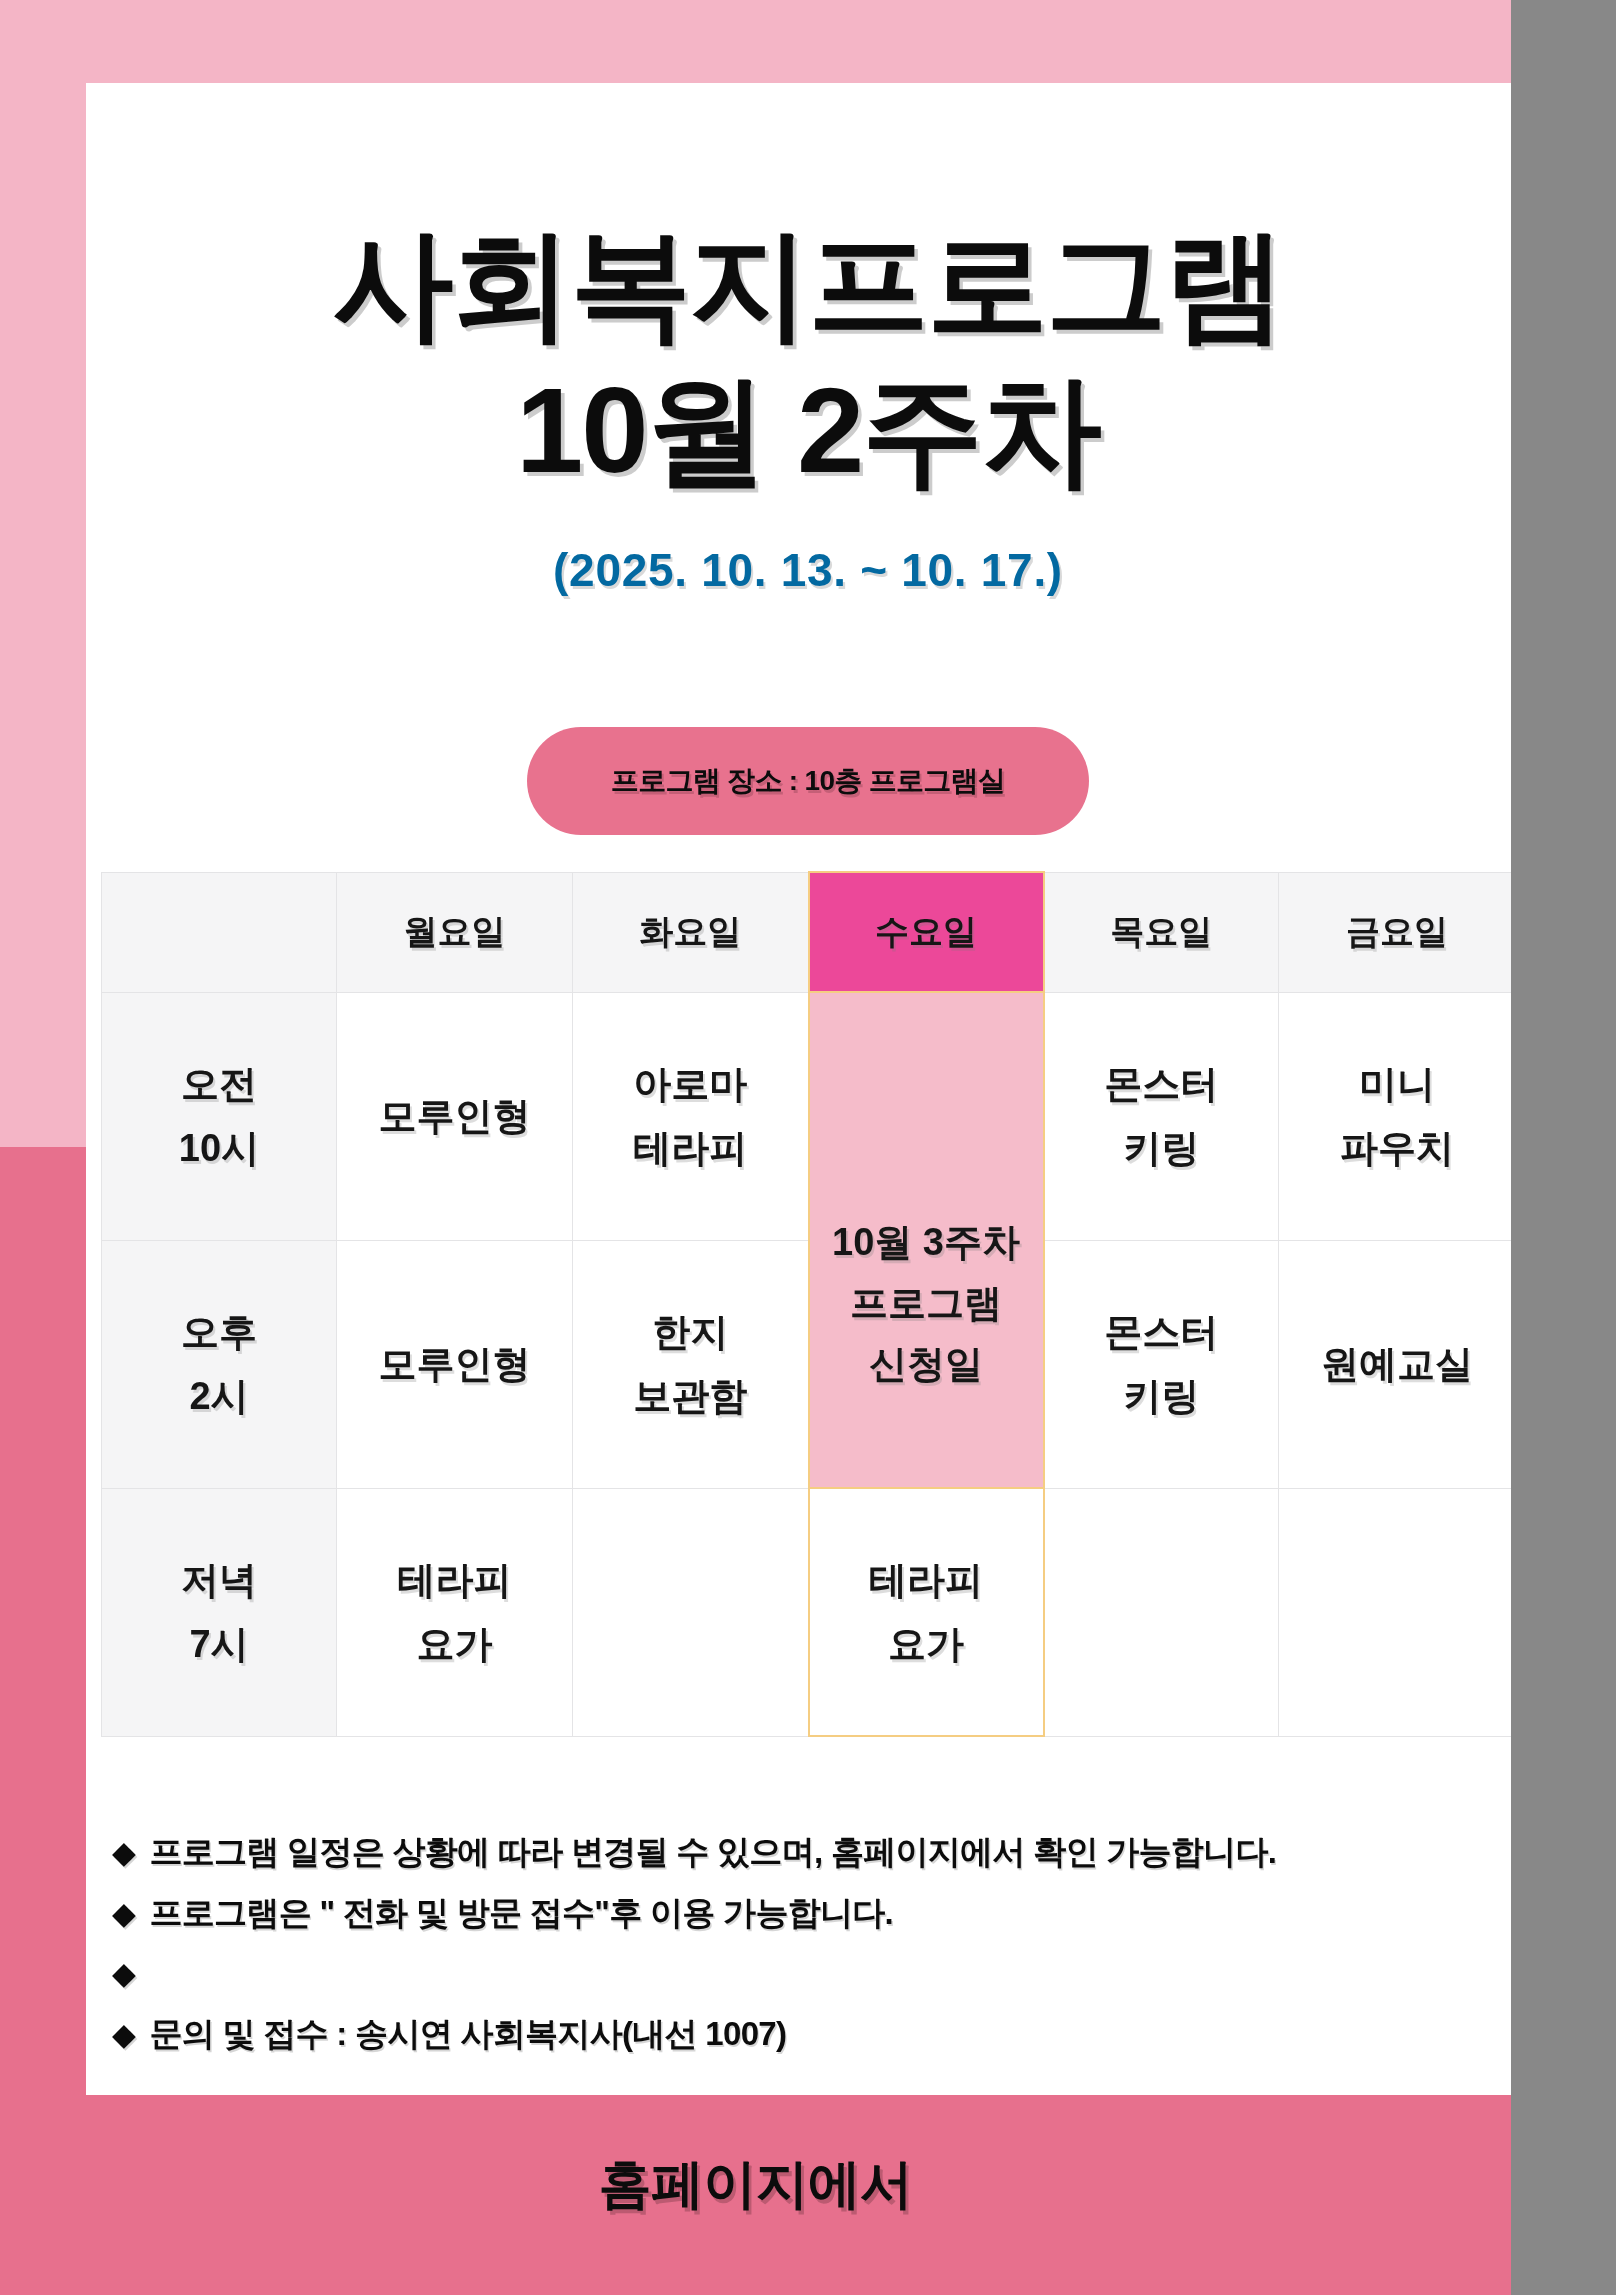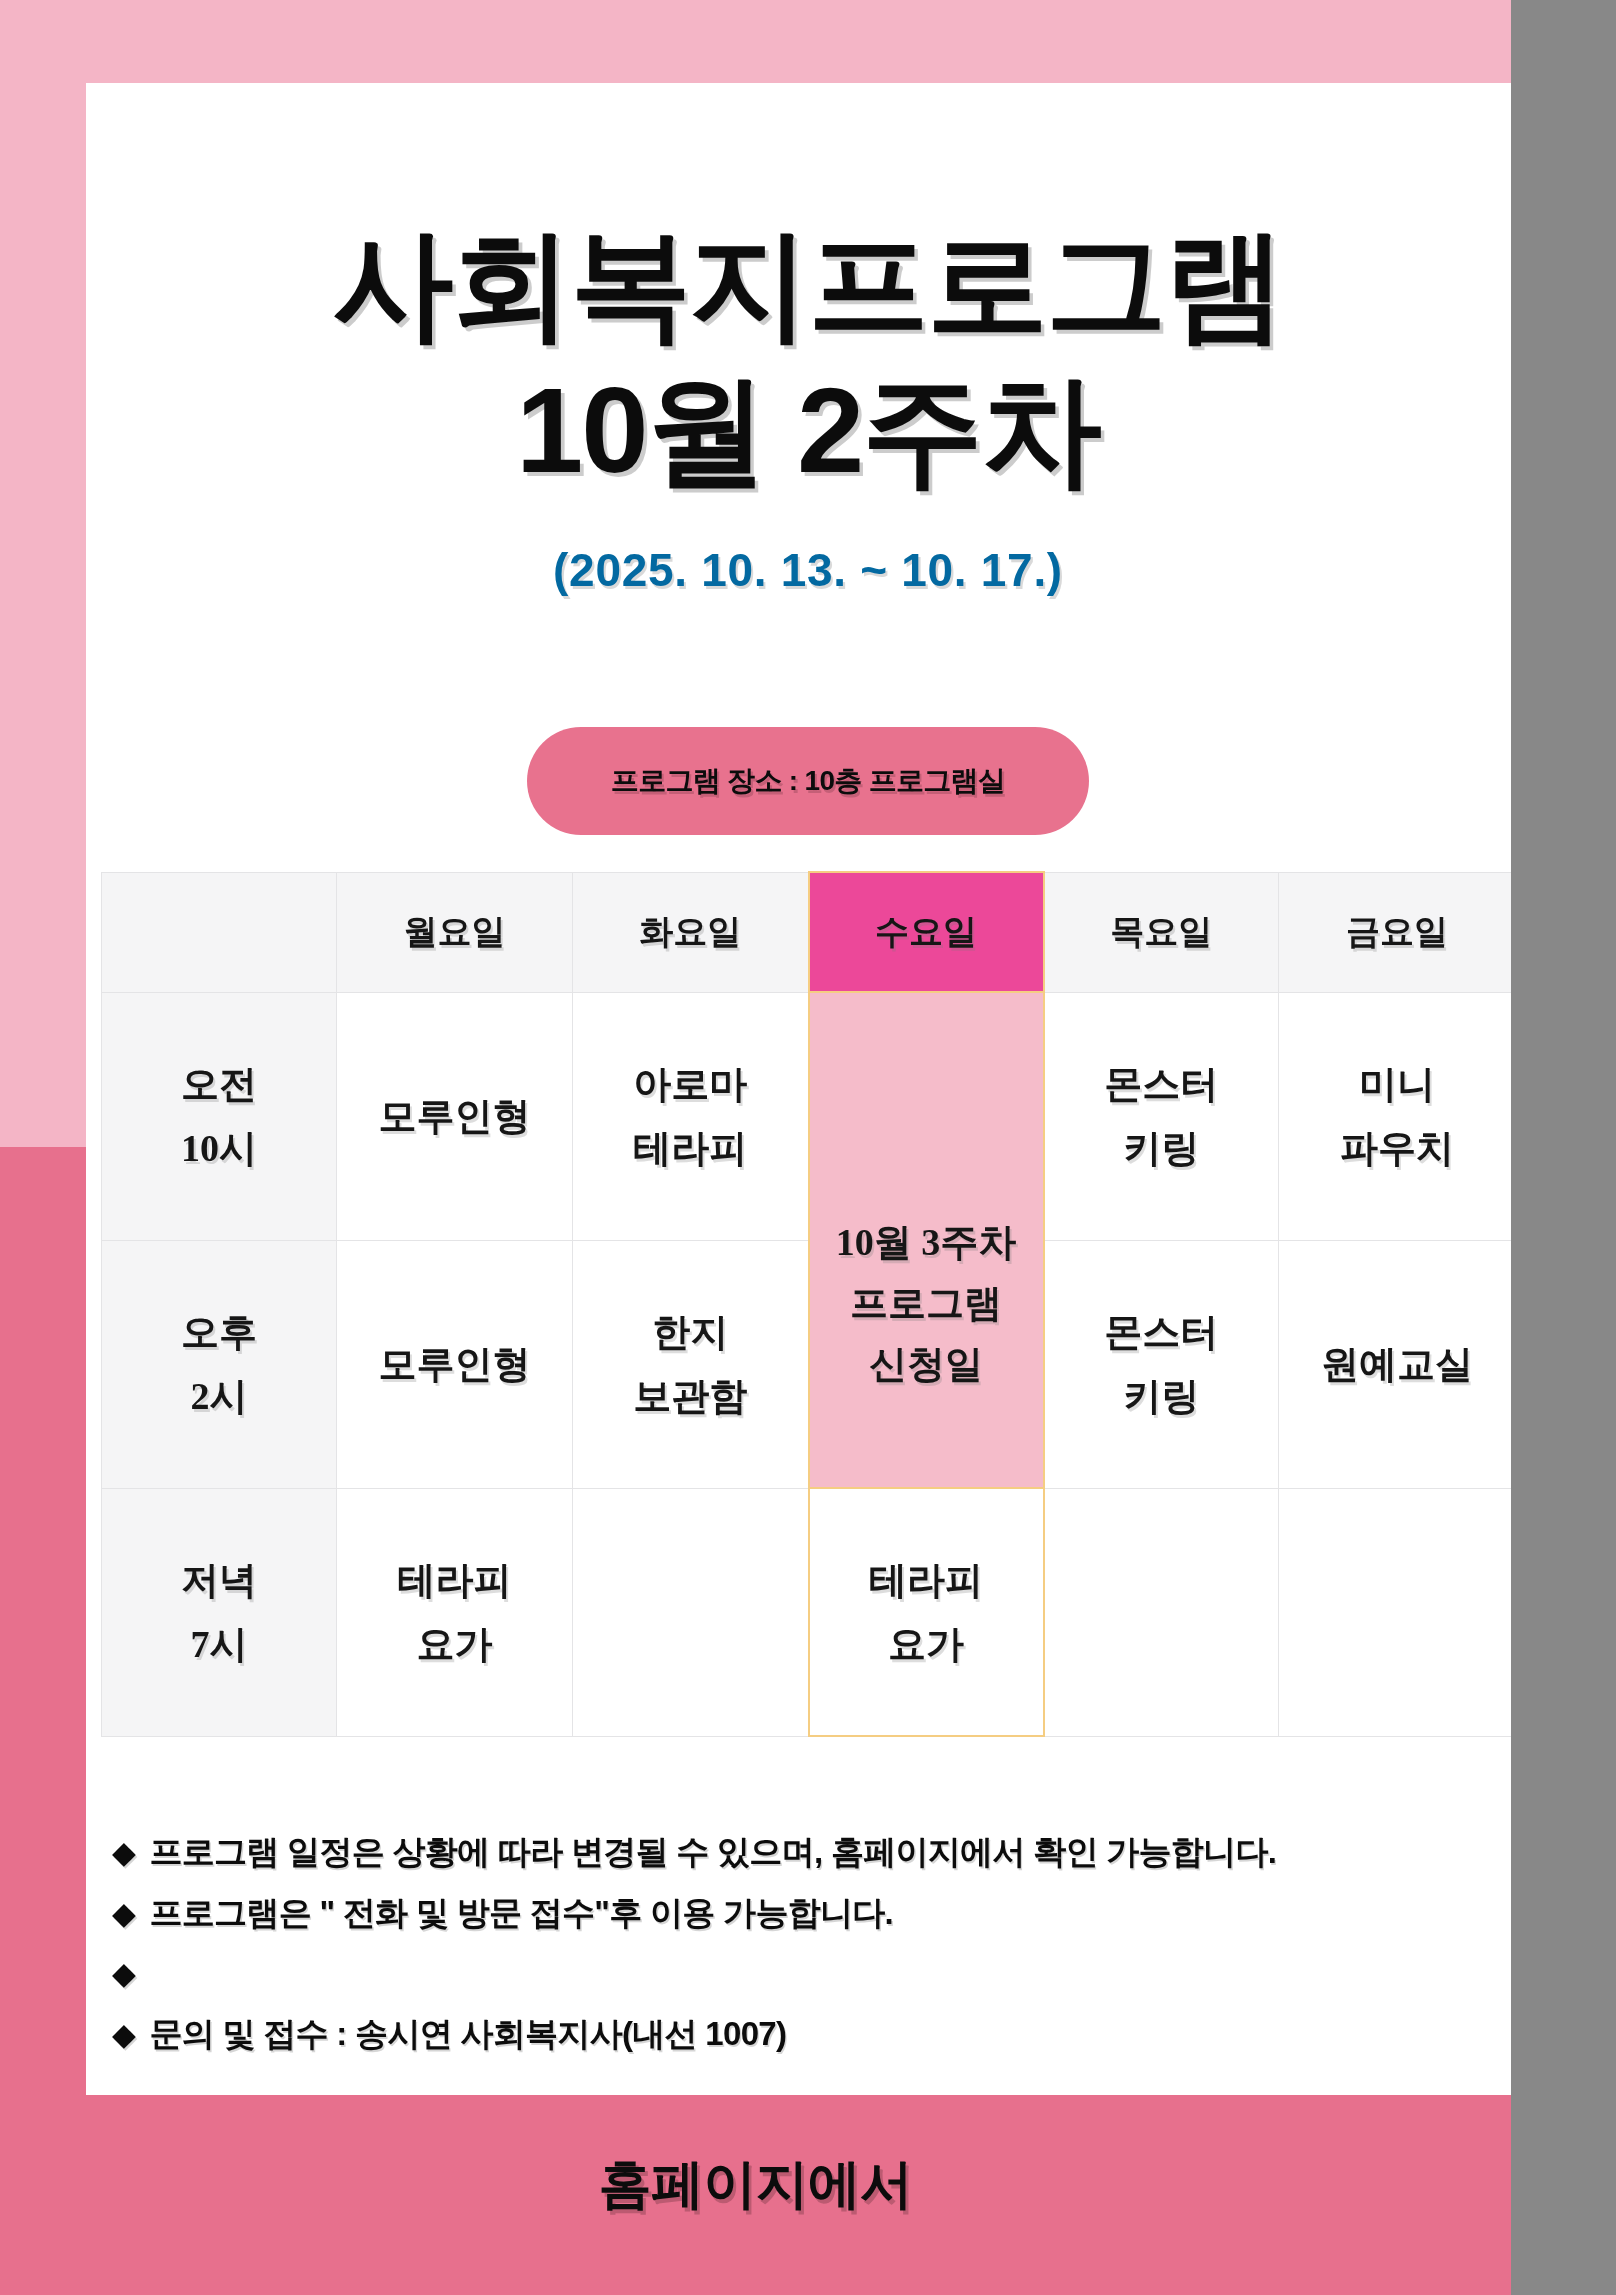--- a/index.html
+++ b/index.html
@@ -45,21 +45,20 @@
     position:absolute; top:788px; left:15px;
     width:1414px;
     border-collapse:collapse; table-layout:fixed;
   }
   .schedule th, .schedule td {
     border:1.4px solid #e4e4e6;
     text-align:center; vertical-align:middle;
     white-space:pre-line;
     color:#161616;
     text-shadow:2.1px 2.9px 0 rgba(120,120,120,0.25);
-    font-family:Liberation Serif, serif;
   }
   .schedule tr.head { height:120px; }
   .schedule tr.body { height:248px; }
   .schedule th {
     background:#f5f5f6;
     font-size:34px; font-weight:900;
   }
   .schedule td {
     background:#ffffff;
     font-size:38px; font-weight:900; line-height:64px;

